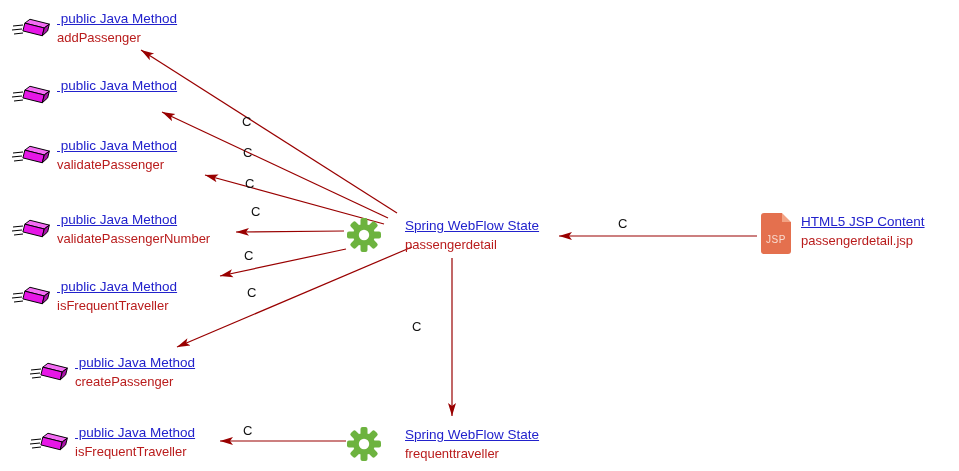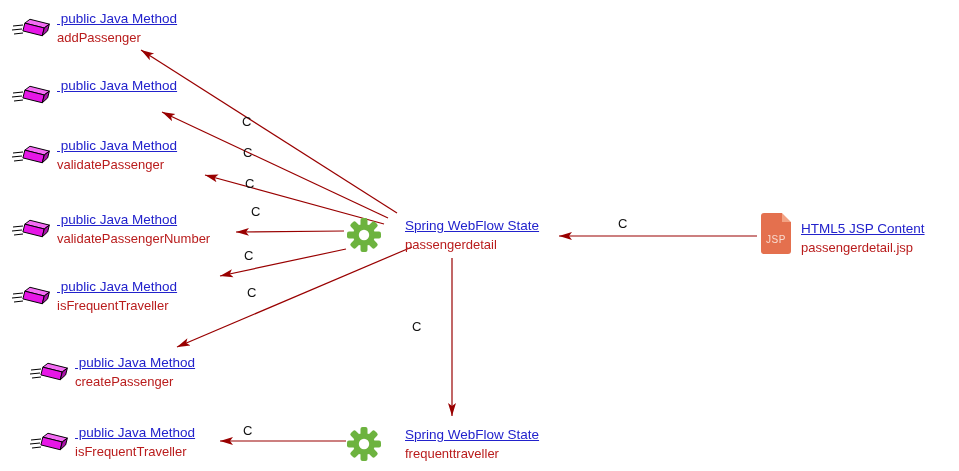--- a/index.html
+++ b/index.html
@@ -25,21 +25,21 @@
   #m6{left:30px;top:355px;}
   #m7{left:30px;top:425px;}
 
   
   .state .icon-wrap{position:absolute;left:0;top:0;width:36px;height:36px;}
   .state .txt{left:47px;top:1px;margin-left:12px;}
   #s1{left:346px;top:217px;}
   #s2{left:346px;top:426px;}
 
   
-  .jspnode .txt{left:40px;top:8px;}
+  .jspnode .txt{left:40px;top:1px;}
   #j1{left:761px;top:213px;}
   .jsp-icon{position:relative;width:30px;height:41px;background:#e4704e;
             border-radius:3px;display:block;}
   .jsp-icon::before{content:"";position:absolute;top:0;right:0;width:0;height:0;
             border-style:solid;border-width:0 9px 9px 0;
             border-color:#ffffff #ffffff #f2a284 #f2a284;}
   .jsp-badge{position:absolute;left:0;right:0;bottom:9px;text-align:center;
             color:#f8dcd1;font-size:10px;letter-spacing:0.5px;}
 
   .edge-label{position:absolute;font-size:13px;line-height:15px;color:#111111;}

